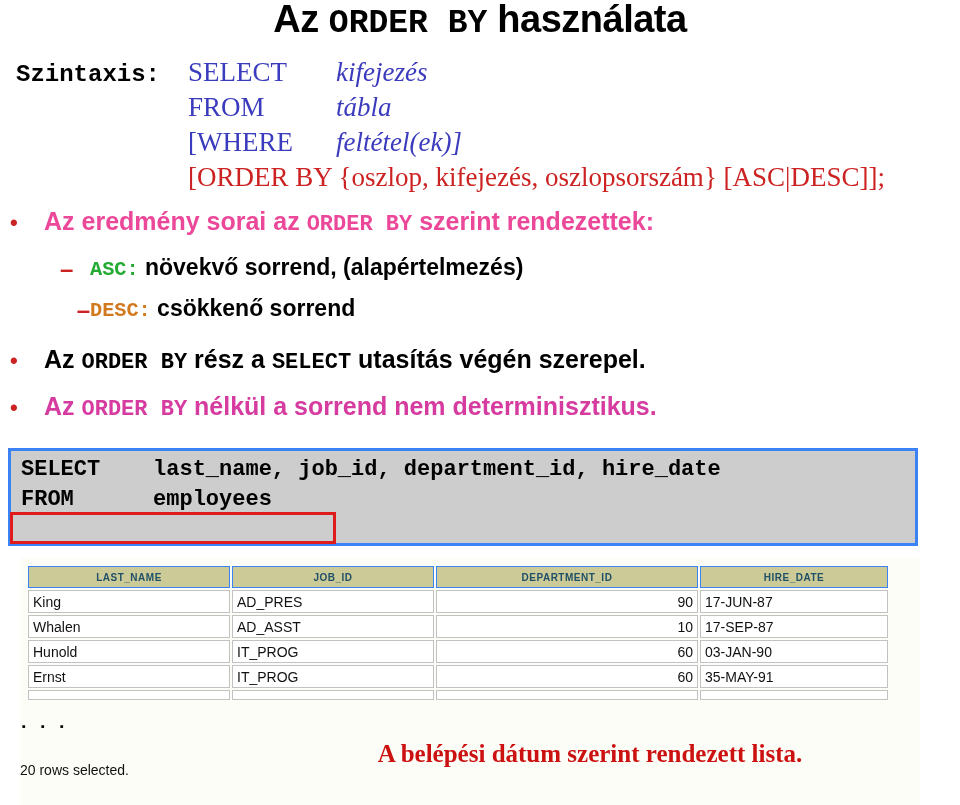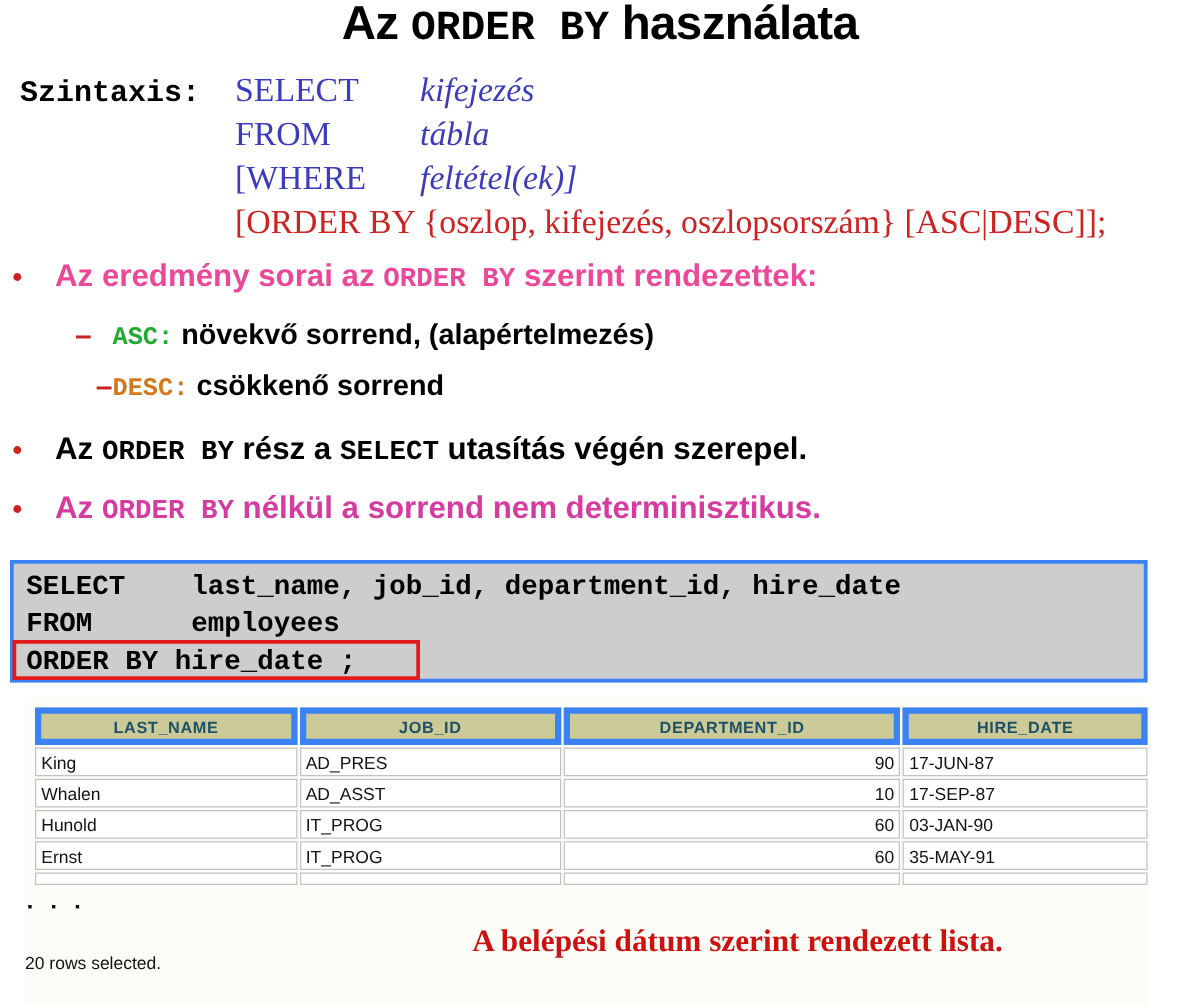--- a/index.html
+++ b/index.html
@@ -161,26 +161,26 @@
     left: 6px;
     border-collapse: separate;
     border-spacing: 2px;
     font-family: "Liberation Sans", sans-serif;
     font-size: 14px;
   }
   .res-table th {
     background: #ccca96;
     color: #1f5068;
     font-weight: bold;
-    font-size: 13px;
+    font-size: 10px;
     letter-spacing: 0.5px;
     text-align: center;
     height: 20px;
     padding: 0 4px;
-    border: 5px solid #3b82f6;
+    border: 1px solid #3b82f6;
   }
   .res-table td {
     background: #ffffff;
     border: 1px solid #c2c2c2;
     height: 21px;
     padding: 0 4px;
     color: #111111;
     font-size: 14px;
   }
   .res-table td.num { text-align: right; }
@@ -244,21 +244,20 @@
 
 <div class="bullet-row b3"><span class="dash">–</span><span class="c-orange mono-i">DESC:</span><span class="c-black"> csökkenő sorrend</span></div>
 
 <div class="bullet-row b4"><span class="dot">•</span><span class="c-black">Az </span><span class="c-black mono-i">ORDER BY</span><span class="c-black"> rész a </span><span class="c-black mono-i">SELECT</span><span class="c-black"> utasítás végén szerepel.</span></div>
 
 <div class="bullet-row b5"><span class="dot">•</span><span class="c-pink">Az </span><span class="c-pink mono-i">ORDER BY</span><span class="c-pink">  nélkül a sorrend  nem determinisztikus.</span></div>
 
 <div class="code-box">
   <div class="code-line cl1">SELECT    last_name, job_id, department_id, hire_date</div>
   <div class="code-line cl2">FROM      employees</div>
-  <div class="code-line cl3">ORDER BY hire_date ;</div>
   <div class="code-highlight"></div>
 </div>
 
 <div class="result-panel">
   <table class="res-table">
     <thead>
       <tr>
         <th class="col-last">LAST_NAME</th>
         <th class="col-job">JOB_ID</th>
         <th class="col-dept">DEPARTMENT_ID</th>

